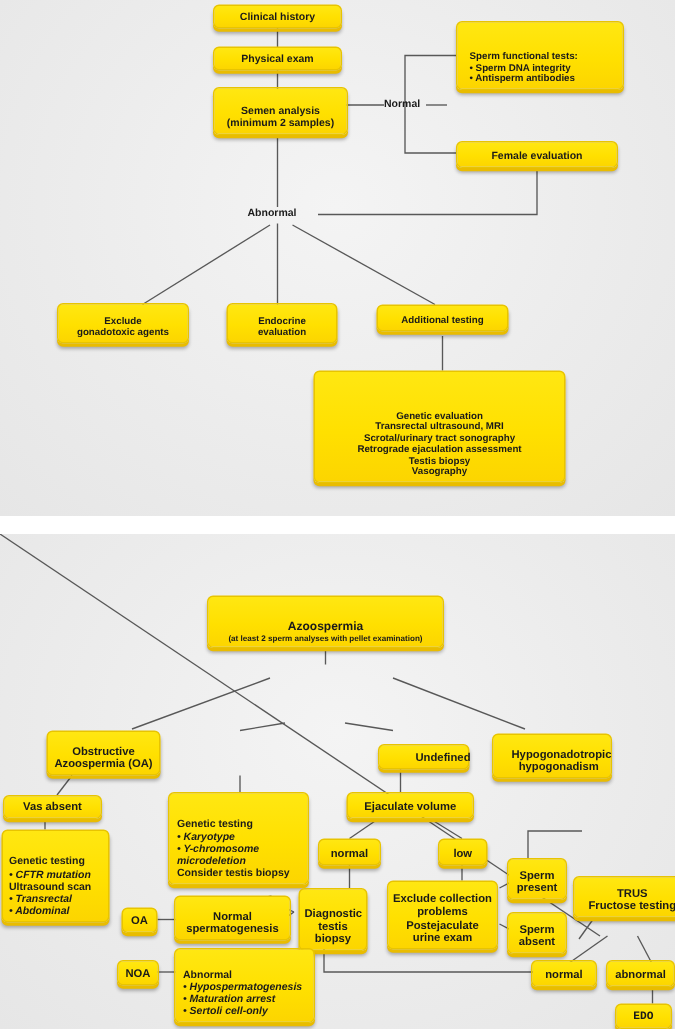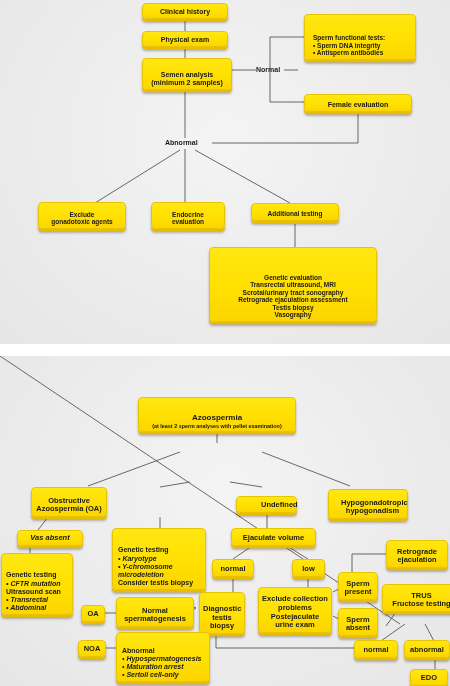--- a/index.html
+++ b/index.html
@@ -185,32 +185,32 @@
 
 
   <div class="node t75" style="left:31px;top:131px;width:76px;height:30px;">
     <span class="inner">
       <span>Obstructive</span><br>
       <span>Azoospermia (OA)</span>
     </span>
   </div>
 
 
-  <div class="node t75" style="left:236px;top:140px;width:61px;height:17px;padding-left:24px;">
+  <div class="node t75" style="left:252px;top:140px;width:61px;height:17px;padding-left:24px;">
     <span class="inner">Undefined</span>
   </div>
 
   <div class="node t75" style="left:328px;top:133px;width:80px;height:30px;padding-left:12px;">
     <span class="inner">
       <span>Hypogonadotropic</span><br>
       <span>hypogonadism</span>
     </span>
   </div>
 
-  <div class="node t75" style="left:17px;top:174px;width:66px;height:16px;font-style:italic;">
+  <div class="node t75" style="left:2px;top:174px;width:66px;height:16px;">
     <span class="inner">Vas absent</span>
   </div>
 
   <div class="node t7 left" style="left:1px;top:197px;width:72px;height:62px;padding-left:4px;">
     <span class="inner">
       <span>Genetic testing</span><br>
       <span class="it">• CFTR mutation</span><br>
       <span>Ultrasound scan</span><br>
       <span class="it">• Transrectal</span><br>
       <span class="it">• Abdominal</span>
@@ -263,26 +263,20 @@
     </span>
   </div>
 
   <div class="node t75" style="left:338px;top:252px;width:40px;height:28px;">
     <span class="inner">
       <span>Sperm</span><br>
       <span>absent</span>
     </span>
   </div>
 
-  <div class="node t75" style="left:386px;top:184px;width:62px;height:28px;">
-    <span class="inner">
-      <span>Retrograde</span><br>
-      <span>ejaculation</span>
-    </span>
-  </div>
 
   <div class="node t75" style="left:382px;top:228px;width:79px;height:28px;">
     <span class="inner">
       <span>TRUS</span><br>
       <span>Fructose testing</span>
     </span>
   </div>
 
   <div class="node t75" style="left:81px;top:249px;width:24px;height:17px;">
     <span class="inner">OA</span>
@@ -309,16 +303,16 @@
   </div>
 
   <div class="node t75" style="left:354px;top:284px;width:44px;height:18px;">
     <span class="inner">normal</span>
   </div>
 
   <div class="node t75" style="left:404px;top:284px;width:46px;height:18px;">
     <span class="inner">abnormal</span>
   </div>
 
-  <div class="node t75" style="left:410px;top:313px;width:38px;height:17px;">
+  <div class="node t75" style="left:410px;top:313px;width:38px;height:17px;font-family:Liberation Mono, monospace;">
     <span class="inner">EDO</span>
   </div>
 </div>
 
 </body></html>

